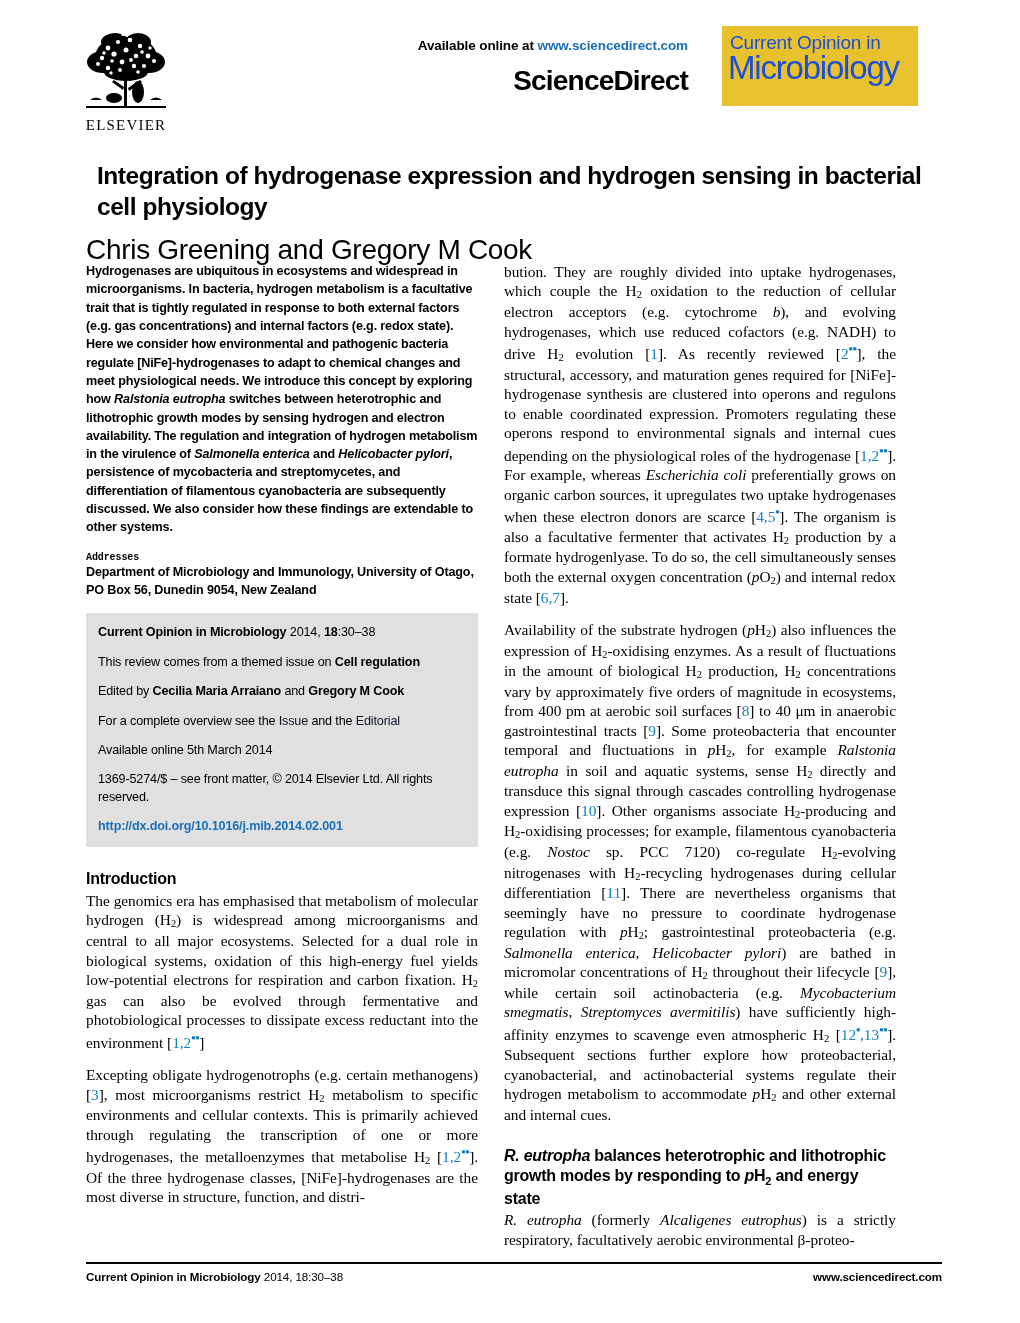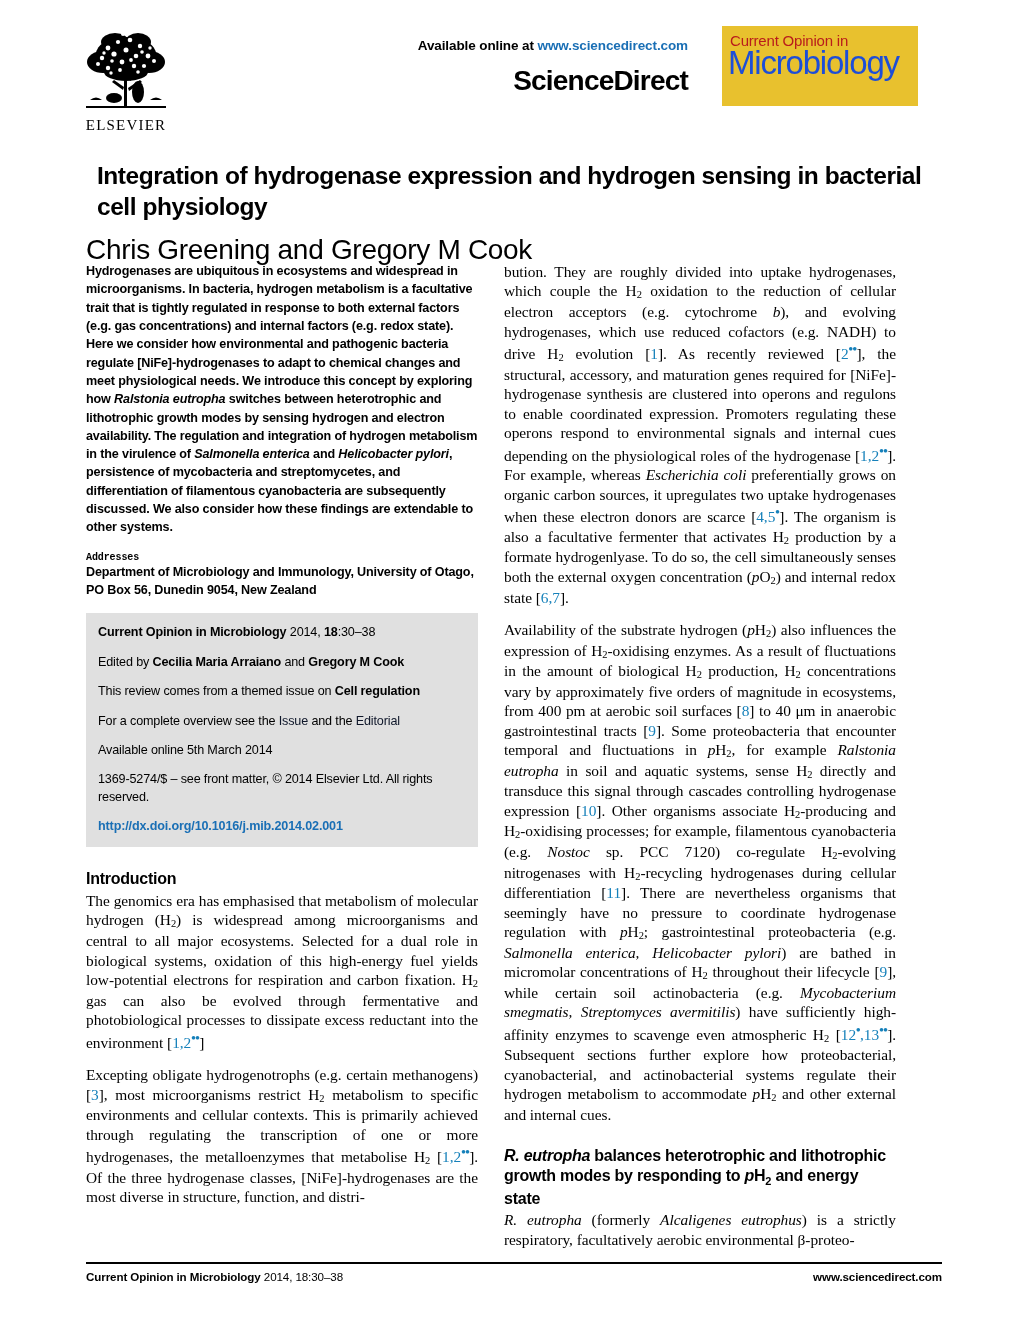--- a/index.html
+++ b/index.html
@@ -80,22 +80,22 @@
     position: absolute;
     left: 644px;
     top: 2px;
     width: 196px;
     height: 80px;
     background: #e8c12e;
     overflow: hidden;
   }
   .jl-top {
     font-family: "Liberation Sans", sans-serif;
-    font-size: 15px;
-    color: #b91c1c;
+    font-size: 19px;
+    color: #1d4ed8;
     margin: 6px 0 0 8px;
     letter-spacing: -0.2px;
   }
   .jl-main {
     font-family: Liberation Sans, sans-serif;
     font-size: 33px;
     color: #1d4ed8;
     margin: -3px 0 0 6px;
     letter-spacing: -1.2px;
     line-height: 1.05;
@@ -328,23 +328,23 @@
 
     <p class="abstract"><span>Hydrogenases are ubiquitous in ecosystems and widespread in microorganisms. In bacteria, hydrogen metabolism is a facultative trait that is tightly regulated in response to both external factors (e.g. gas concentrations) and internal factors (e.g. redox state). Here we consider how environmental and pathogenic bacteria regulate [NiFe]-hydrogenases to adapt to chemical changes and meet physiological needs. We introduce this concept by exploring how </span><i>Ralstonia eutropha</i><span> switches between heterotrophic and lithotrophic growth modes by sensing hydrogen and electron availability. The regulation and integration of hydrogen metabolism in the virulence of </span><i>Salmonella enterica</i><span> and </span><i>Helicobacter pylori</i><span>, persistence of mycobacteria and streptomycetes, and differentiation of filamentous cyanobacteria are subsequently discussed. We also consider how these findings are extendable to other systems.</span></p>
 
     <div class="addr-head">Addresses</div>
     <p class="addr-body"><span>Department of Microbiology and Immunology, University of Otago,</span><br><span>PO Box 56, Dunedin 9054, New Zealand</span></p>
 
 
     <div class="infobox">
       <p><b>Current Opinion in Microbiology</b><span> 2014, </span><b>18</b><span>:30–38</span></p>
 
+      <p><span>This review comes from a themed issue on </span><b>Cell regulation</b></p>
+
       <p><span>Edited by </span><b>Cecilia Maria Arraiano</b><span> and </span><b>Gregory M Cook</b></p>
-
-      <p><span>This review comes from a themed issue on </span><b>Cell regulation</b></p>
 
       <p><span>For a complete overview see the </span><span class="lnk">Issue</span><span> and the </span><span class="lnk">Editorial</span></p>
 
       <p>Available online 5th March 2014</p>
 
       <p>1369-5274/$ – see front matter, © 2014 Elsevier Ltd. All rights reserved.</p>
 
       <p><span class="doi">http://dx.doi.org/10.1016/j.mib.2014.02.001</span></p>
     </div>
 

